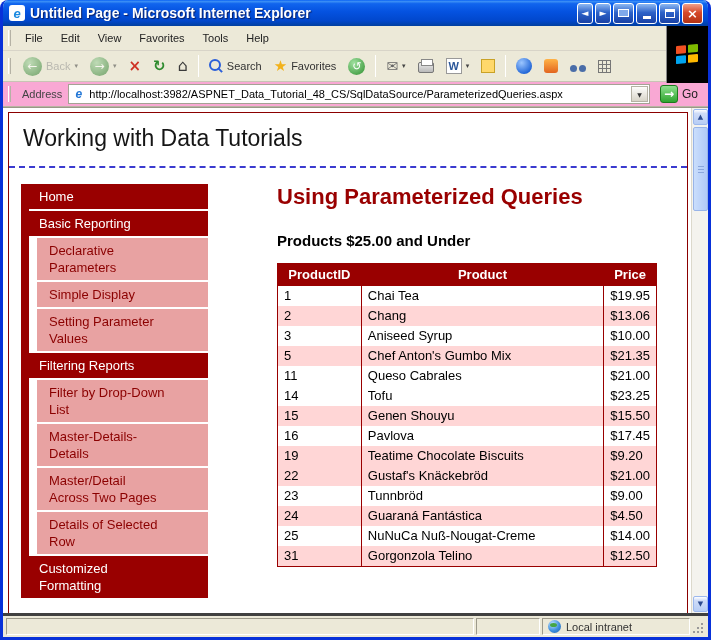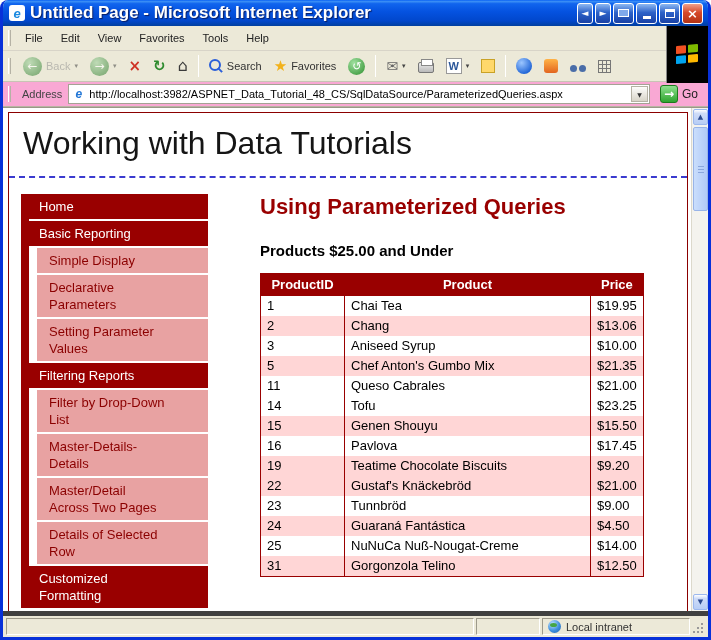--- a/index.html
+++ b/index.html
@@ -18,21 +18,21 @@
   .titlebar {
     flex: 0 0 26px; display: flex; align-items: center; gap: 5px;
     padding: 0 5px 0 6px;
     background: linear-gradient(180deg,#0a62f5 0%,#3a8ef5 6%,#1165ee 14%,#0552e0 45%,#0147cc 80%,#013f9f 100%);
   }
   .ie-icon {
     width: 16px; height: 16px; border-radius: 3px; background: #fff;
     color: #1b8ae0; font-weight: bold; font-style: italic; font-size: 13px;
     display: flex; align-items: center; justify-content: center; line-height: 1;
   }
-  .wtitle { flex: 1; color: #fff; font-weight: bold; font-size: 17px; text-shadow: 1px 1px 1px #0a1e63; white-space: nowrap; overflow: hidden; }
+  .wtitle { flex: 1; color: #fff; font-weight: bold; font-size: 14px; text-shadow: 1px 1px 1px #0a1e63; white-space: nowrap; overflow: hidden; }
   .tb-buttons { display: flex; gap: 2px; align-items: center; }
   .tb-btn {
     width: 21px; height: 21px; border-radius: 3px; border: 1px solid #fff;
     display: flex; align-items: center; justify-content: center;
     color: #fff; font-size: 9px; font-family: "DejaVu Sans", sans-serif;
     background: linear-gradient(180deg,#8db8f2,#2d62c8 45%,#1941a5);
   }
   .tb-btn.narrow { width: 16px; }
   .tb-btn.close { background: linear-gradient(180deg,#f1a08a,#d6492a 45%,#b33315); font-size: 13px; font-weight: bold; }
   .min-glyph { width: 8px; height: 3px; background: #fff; margin-top: 9px; }
@@ -97,22 +97,22 @@
   .page-e { width: 13px; height: 13px; font-size: 12px; font-weight: bold; font-style: italic; color: #2176d6; display: flex; align-items: center; justify-content: center; }
   .url-text { flex: 1; white-space: nowrap; overflow: hidden; color: #000; }
   .combo-btn { width: 17px; height: 16px; background: linear-gradient(#fdfdfb,#d8d4c8); border: 1px solid #b5b2a5; display: flex; align-items: center; justify-content: center; font-size: 6px; color: #333; font-family: "DejaVu Sans", sans-serif; }
   .go-btn { display: flex; align-items: center; gap: 4px; font-size: 12px; color: #222; padding: 0 4px; }
   .go-icon { width: 18px; height: 18px; border-radius: 3px; background: linear-gradient(#8ee08e,#2fa42f); border: 1px solid #1d7a1d; color: #fff; display: flex; align-items: center; justify-content: center; font-weight: bold; font-size: 12px; font-family: "DejaVu Sans", sans-serif; }
 
   
   .content { flex: 1; position: relative; background: #fff; border-top: 1px solid #9a9787; overflow: hidden; }
   .viewport { position: absolute; left: 0; top: 0; right: 17px; bottom: 0; overflow: hidden; padding: 4px 3px 0 5px; }
   .page { border: 1px solid #8b0000; border-bottom: none; min-height: 100%; background: #fff; }
-  .page-header { padding: 12px 14px 14px; border-bottom: 2px dashed var(--dashed_blue, #3b3bcf); font-size: 32px; color: #151515; }
-  .page-body { display: flex; padding: 16px 0 0 12px; }
+  .page-header { padding: 12px 14px 14px; border-bottom: 2px dashed var(--dashed_blue, #3b3bcf); font-size: 23px; color: #151515; }
+  .page-body { display: flex; padding: 16px 0 0 12px; gap: 17px; }
 
   .sidebar { flex: 0 0 187px; width: 187px; }
   .menu { display: flex; flex-direction: column; gap: 2px; border-left: 8px solid var(--maroon, #990000); }
   .m-item { font-size: 13px; line-height: 17px; cursor: default; }
   .m-item.lvl1 { background: var(--maroon, #990000); color: #fff; padding: 4px 55px 4px 10px; }
   .m-item.lvl2 { background: var(--sidebar_pink, #e8a2a2); color: #8b0000; padding: 4px 40px 4px 12px; margin-left: 8px; }
 
   .main { flex: 1; margin-left: 52px; padding-right: 30px; }
   .main-title { color: var(--maroon, #990000); font-size: 22px; font-weight: bold; }
   .subtitle { margin-top: 22px; font-size: 15px; font-weight: bold; color: #000; }
@@ -125,21 +125,21 @@
   table.products .c2 { width: 46px; text-align: left; }
 
   
   .scrollbar { position: absolute; top: 0; right: 0; bottom: 0; width: 17px; background: #f4f3ee; border-left: 1px solid #dcd9cc; }
   .sb-btn { position: absolute; left: 1px; width: 15px; height: 16px; border-radius: 2px; background: linear-gradient(#ffffff,#cfdcf8 25%,#b7cdf5); border: 1px solid #9cb8ee; color: #2c4a8f; font-size: 7px; display: flex; align-items: center; justify-content: center; font-family: "DejaVu Sans", sans-serif; }
   .sb-btn.up { top: 1px; } .sb-btn.down { bottom: 1px; }
   .sb-thumb { position: absolute; left: 1px; top: 19px; width: 15px; height: 84px; border-radius: 2px; background: linear-gradient(90deg,#cadefc,#b0c9f7); border: 1px solid #98b4e8; }
   .sb-thumb::after { content: ''; position: absolute; left: 4px; top: 38px; width: 6px; height: 1px; background: #8aa6dc; box-shadow: 0 3px #8aa6dc, 0 6px #8aa6dc; }
 
   
-  .statusbar { flex: 0 0 23px; background: #ece9d8; border-top: 5px solid #404040; display: flex; align-items: center; gap: 2px; padding: 2px 3px; font-size: 11px; color: #333; }
+  .statusbar { flex: 0 0 23px; background: #ece9d8; border-top: 3px solid #404040; display: flex; align-items: center; gap: 2px; padding: 2px 3px; font-size: 11px; color: #333; }
   .panel { height: 17px; border: 1px solid; border-color: #9d9a8b #fff #fff #9d9a8b; }
   .panel.pmain { flex: 1; }
   .panel.pmid { width: 64px; }
   .panel.pzone { width: 148px; display: flex; align-items: center; gap: 5px; padding: 0 5px; }
   .globe { width: 13px; height: 13px; border-radius: 50%; background: radial-gradient(circle at 35% 30%, #bfe3ff, #3f8fdd 55%, #1b5fae); position: relative; flex: 0 0 13px; }
   .globe::after { content: ''; position: absolute; width: 7px; height: 4px; background: #46a546; border-radius: 50%; top: 3px; left: 2px; }
   .grip { position: relative; width: 13px; height: 13px; align-self: flex-end; }
   .grip i { position: absolute; left: 0; top: 0; width: 2px; height: 2px; background: transparent;
     box-shadow: 9px 1px #999, 5px 5px #999, 9px 5px #999, 1px 9px #999, 5px 9px #999, 9px 9px #999; }
 </style>
@@ -266,22 +266,22 @@
 
   <div class="content">
     <div class="viewport">
       <div class="page">
         <div class="page-header">Working with Data Tutorials</div>
         <div class="page-body">
           <div class="sidebar">
             <div class="menu">
                 <div class="m-item lvl1">Home</div>
                 <div class="m-item lvl1">Basic Reporting</div>
+                <div class="m-item lvl2">Declarative Parameters</div>
                 <div class="m-item lvl2">Simple Display</div>
-                <div class="m-item lvl2">Declarative Parameters</div>
                 <div class="m-item lvl2">Setting Parameter Values</div>
                 <div class="m-item lvl1">Filtering Reports</div>
                 <div class="m-item lvl2">Filter by Drop-Down List</div>
                 <div class="m-item lvl2">Master-Details-Details</div>
                 <div class="m-item lvl2">Master/Detail Across Two Pages</div>
                 <div class="m-item lvl2">Details of Selected Row</div>
                 <div class="m-item lvl1">Customized Formatting</div>
               </div>
           </div>
           <div class="main">

